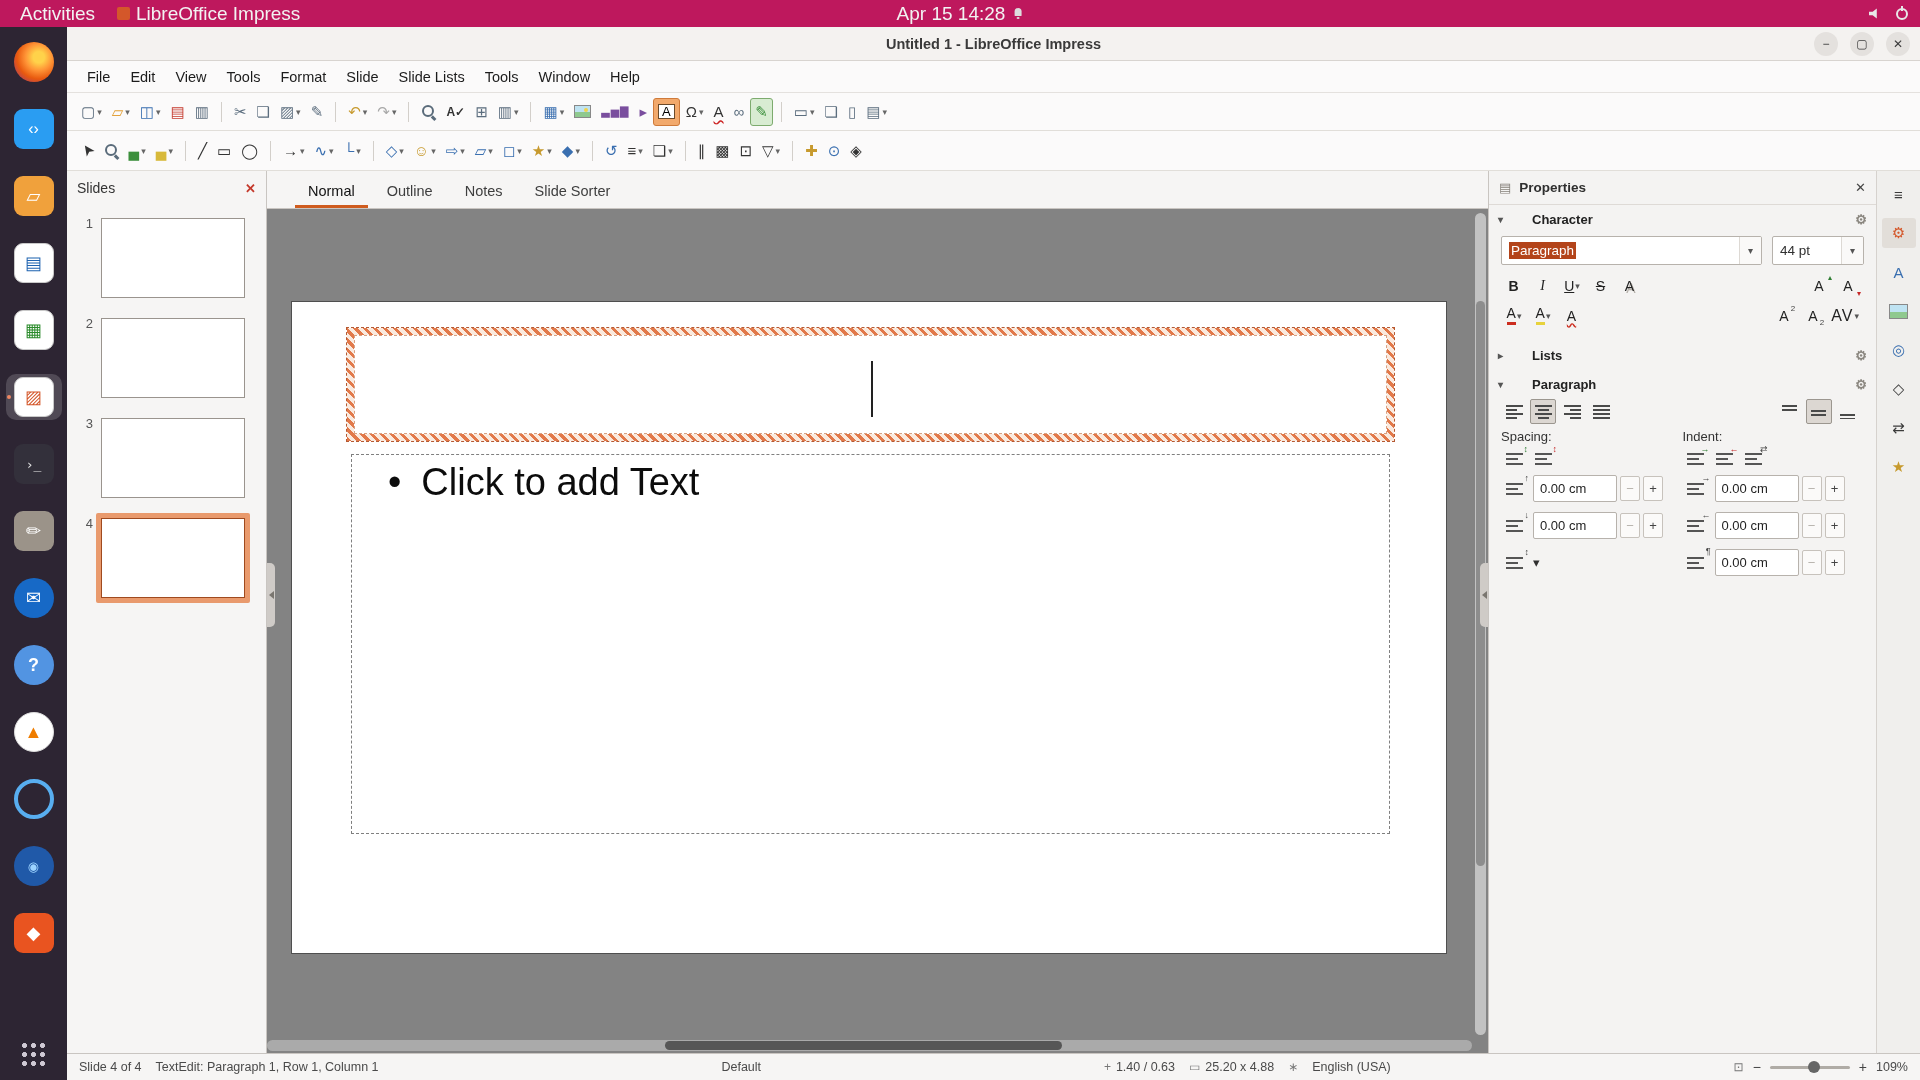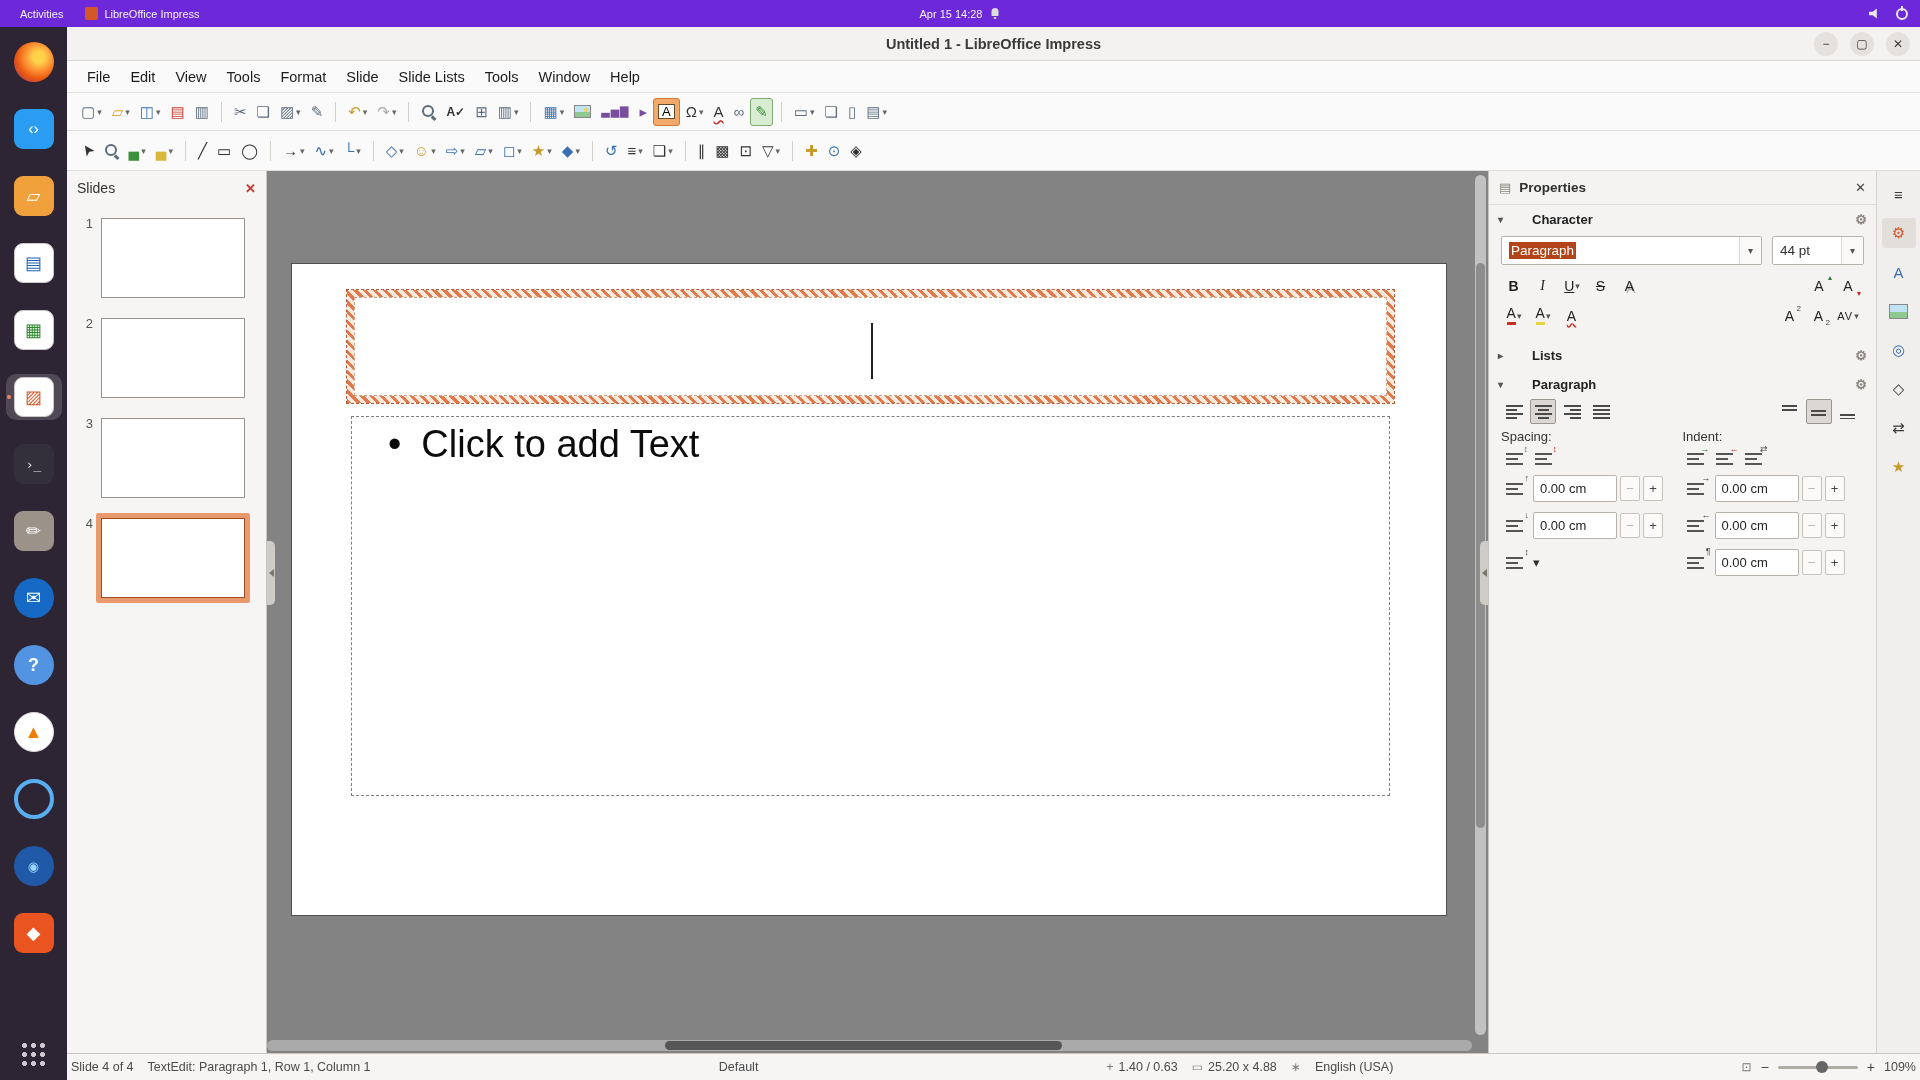--- a/index.html
+++ b/index.html
@@ -1,21 +1,21 @@
 <!DOCTYPE html>
 <html><head>
 <meta charset="utf-8">
 <style>
   * { margin:0; padding:0; box-sizing:border-box; }
   html,body { width:1920px; height:1080px; overflow:hidden; }
   body { font-family:"Liberation Sans", sans-serif; background:#838383; -webkit-user-select:none; user-select:none; }
   .screen { width:1920px; height:1080px; display:flex; flex-direction:column; }
 
   
-  .top-bar { height:27px; background:#6d28d9; color:#f2f2f2; display:flex; align-items:center; font-size:11px; position:relative; flex:0 0 27px; }
+  .top-bar { height:27px; background:#be185d; color:#f2f2f2; display:flex; align-items:center; font-size:19px; position:relative; flex:0 0 27px; }
   .tb-activities { margin-left:14px; padding:2px 6px; }
   .tb-app { margin-left:16px; display:flex; align-items:center; gap:6px; }
   .tb-app-icon { width:13px; height:13px; border-radius:2px; background:#d4572a; display:inline-block; }
   .tb-clock { position:absolute; left:50%; transform:translateX(-50%); display:flex; align-items:center; gap:7px; }
   .bell-icon { width:11px; height:11px; position:relative; display:inline-block; }
   .bell-icon::before { content:""; position:absolute; left:2px; top:0; width:7px; height:8px; background:#ddd; border-radius:4px 4px 1px 1px; }
   .bell-icon::after { content:""; position:absolute; left:4px; bottom:0; width:3px; height:2px; background:#ddd; border-radius:50%; }
   .tb-right { position:absolute; right:12px; display:flex; align-items:center; gap:14px; }
   .vol-icon { width:13px; height:11px; background:#e8e8e8; clip-path:polygon(0 35%, 28% 35%, 60% 5%, 60% 95%, 28% 65%, 0 65%); }
   .power-icon { width:12px; height:12px; border:2px solid #e8e8e8; border-radius:50%; position:relative; }
@@ -155,21 +155,21 @@
   .pb.u .g { text-decoration:underline; }
   .pb.strike .g { text-decoration:line-through; }
   .pb.shadowed .g { text-shadow:1.5px 1.5px 0 #b5b0aa; }
   .pb.sz-up::after { content:"▴"; position:absolute; top:0px; right:0px; font-size:8px; color:#2e7d32; }
   .pb.sz-down::after { content:"▾"; position:absolute; bottom:0px; right:0px; font-size:8px; color:#c62828; }
   .pb.fc-red .g { border-bottom:3px solid #cc2d1f; line-height:1.1; }
   .pb.fc-yellow .g { border-bottom:3px solid #e7d23c; line-height:1.1; }
   .pb.fc-wave .g { text-decoration:underline wavy #cc2d1f; text-underline-offset:2px; }
   .pb.sup::after { content:"2"; position:absolute; top:1px; right:2px; font-size:8px; color:#444; }
   .pb.sub::after { content:"2"; position:absolute; bottom:1px; right:2px; font-size:8px; color:#444; }
-  .pb.csp .g { font-size:11px; letter-spacing:1px; }
+  .pb.csp .g { font-size:16px; letter-spacing:1px; }
   
   .pb .icon { display:block; width:17px; height:14px; background-repeat:no-repeat;
     background-image:linear-gradient(#4a4a4a,#4a4a4a),linear-gradient(#4a4a4a,#4a4a4a),linear-gradient(#4a4a4a,#4a4a4a),linear-gradient(#4a4a4a,#4a4a4a);
     background-size:17px 2px, 11px 2px, 17px 2px, 11px 2px;
     background-position:0 0, 0 4px, 0 8px, 0 12px; }
   .pb.al-center .icon { background-position:0 0, center 4px, 0 8px, center 12px; }
   .pb.al-right .icon { background-position:0 0, right 4px, 0 8px, right 12px; }
   .pb.al-justify .icon { background-size:17px 2px,17px 2px,17px 2px,17px 2px; }
   .pb.va-top .icon, .pb.va-mid .icon, .pb.va-bot .icon { background-image:linear-gradient(#4a4a4a,#4a4a4a),linear-gradient(#4a4a4a,#4a4a4a); background-size:15px 2px,15px 2px; }
   .pb.va-top .icon { background-position:0 0, 0 4px; }
@@ -202,21 +202,21 @@
   
   .tab-strip { width:44px; flex:0 0 44px; background:#f0efed; border-left:1px solid #d6d2ce; display:flex; flex-direction:column; align-items:center; padding-top:8px; gap:9px; }
   .ts-item { width:34px; height:30px; display:flex; align-items:center; justify-content:center; border-radius:3px; font-size:15px; color:#4a5a68; }
   .ts-item.active { background:#e2ded9; }
   .ts-item.c-orange { color:#d4572a; } .ts-item.c-blue { color:#3a6fb0; }
   .ts-item.c-amber { color:#c79a2e; } .ts-item.c-dark { color:#3b3b3b; }
   .ts-item.ic-image { color:transparent; }
   .ts-item.ic-image::before { content:""; width:17px; height:13px; border:1px solid #888; background:linear-gradient(180deg,#bfe3f2 55%, #8fc98f 55%); }
 
   
-  .status-bar { height:27px; flex:0 0 27px; background:#f6f5f4; border-top:1px solid #c9c5c1; display:flex; align-items:center; font-size:12.5px; color:#4a4a4a; padding:0 4px; gap:14px; white-space:nowrap; }
+  .status-bar { height:27px; flex:0 0 27px; background:#f6f5f4; border-top:1px solid #c9c5c1; display:flex; align-items:center; font-size:12.5px; color:#4a4a4a; padding:0 12px; gap:14px; white-space:nowrap; }
   .sb-spacer { flex:1; }
   .s-group { display:flex; align-items:center; gap:5px; }
   .s-ic { color:#777; font-size:12px; }
   .zoom { display:flex; align-items:center; gap:9px; }
   .ztrack { width:80px; height:3px; background:#b0aca6; border-radius:2px; position:relative; }
   .znotch { position:absolute; left:50%; top:-3px; width:1px; height:9px; background:#8a8a8a; }
   .zhandle { position:absolute; left:55%; top:50%; transform:translate(-50%,-50%); width:12px; height:12px; border-radius:50%; background:#666; }
   .zbtn { color:#444; font-size:14px; }
 </style>
 </head>
@@ -744,20 +744,30 @@
               <div class="slide-item selected">
                 <span class="slide-num">4</span>
                 <span class="thumb-box">
                   <span class="thumb"></span>
                 </span>
               </div>
             </div>
         </div>
 
         <div class="editor">
+          <div class="view-tabs">
+
+              <span class="vtab active"><span>Normal</span></span>
+
+              <span class="vtab"><span>Outline</span></span>
+
+              <span class="vtab"><span>Notes</span></span>
+
+              <span class="vtab"><span>Slide Sorter</span></span>
+            </div>
           <div class="canvas">
             <div class="slide">
               <div class="title-ph">
                 <span class="caret"></span>
               </div>
               <div class="content-ph">
                 <span class="bullet">•</span><span>Click to add Text</span>
               </div>
             </div>
             <div class="vscroll">

